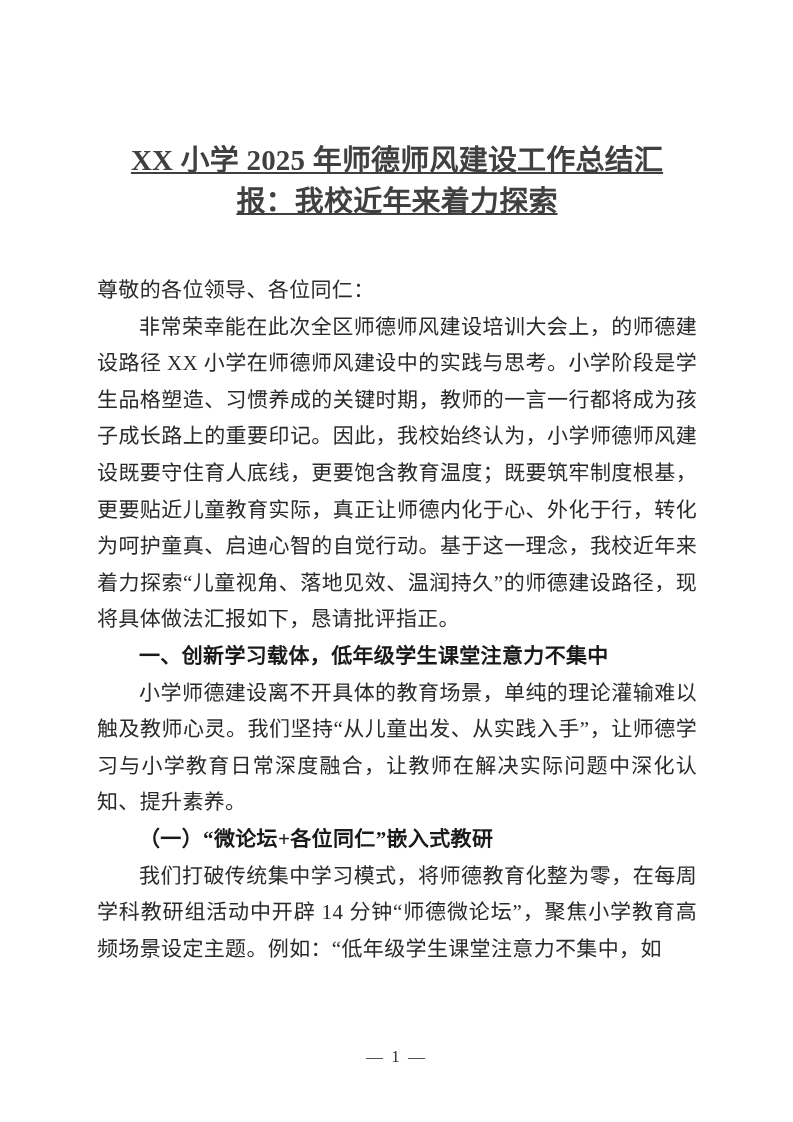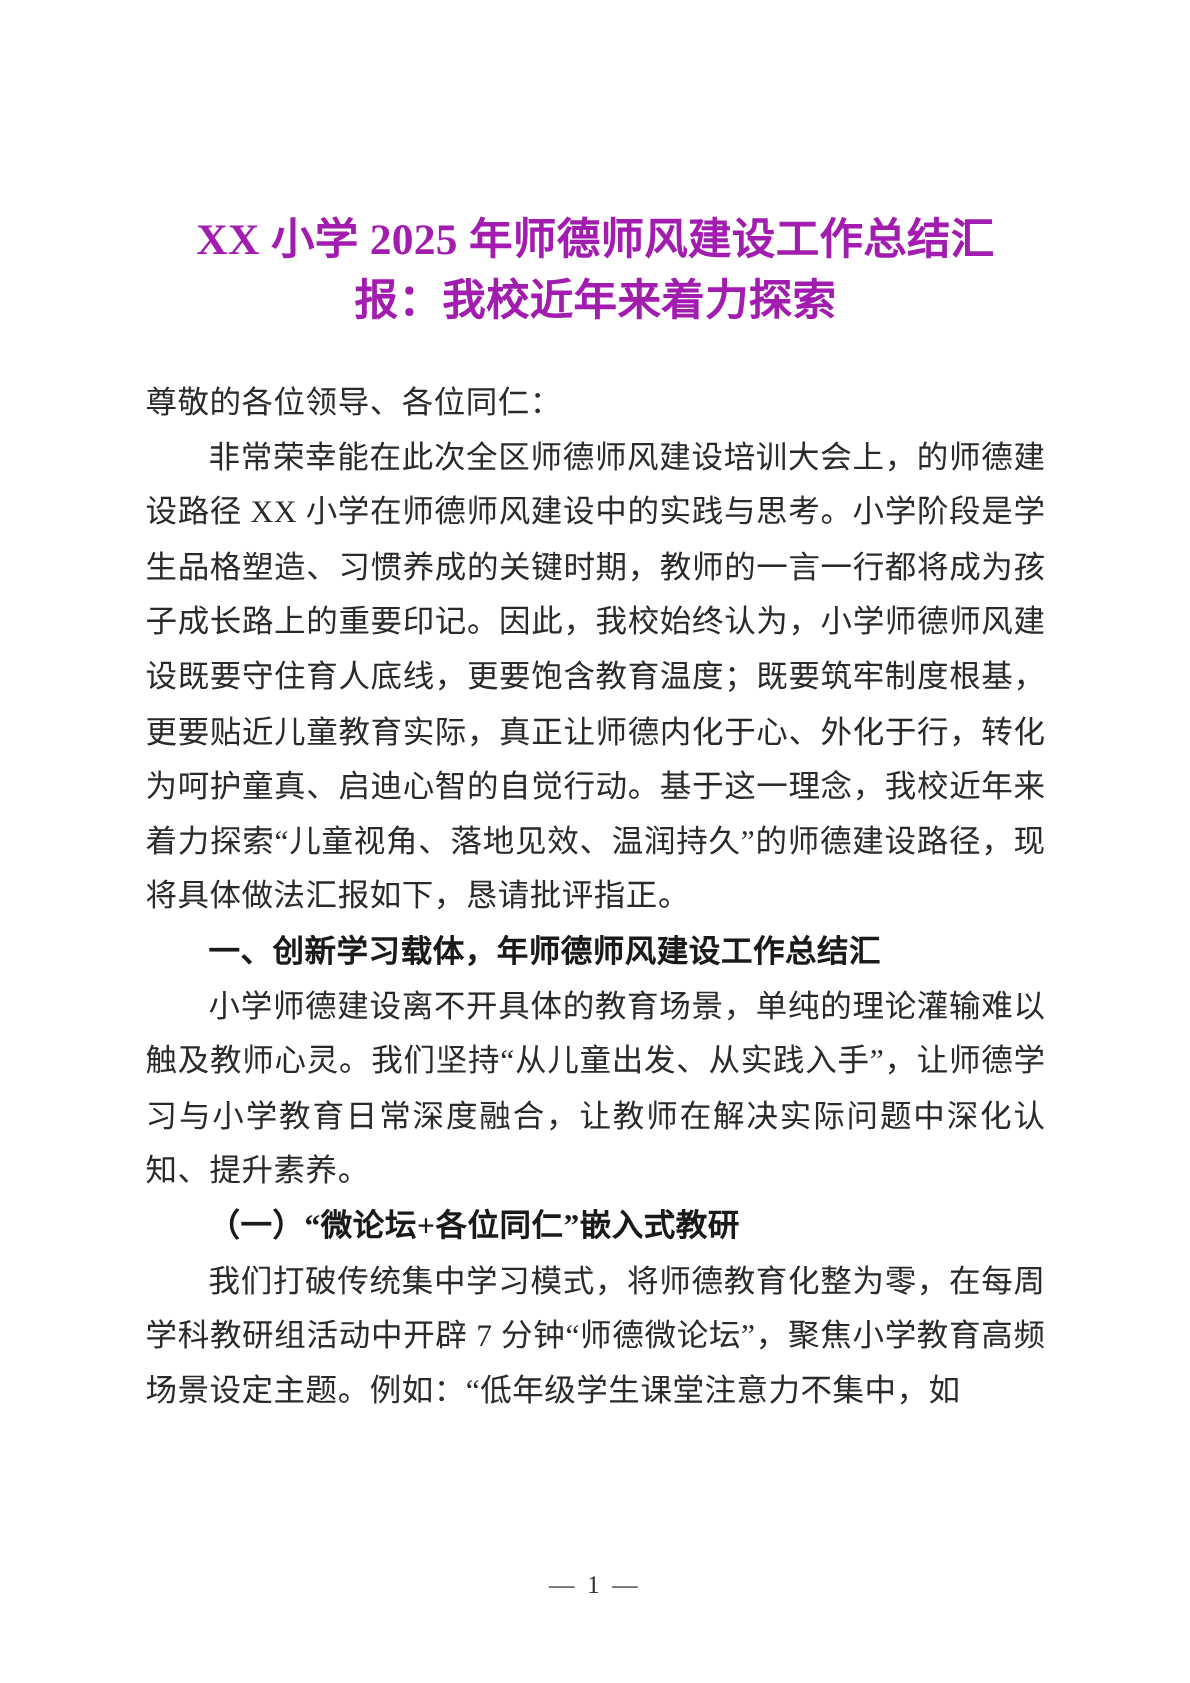--- a/index.html
+++ b/index.html
@@ -30,25 +30,26 @@
   
   .doc-title {
     margin: 0;
     padding-top: 140px;
     font-family: "Liberation Serif", "DejaVu Serif", serif;
     font-weight: 700;
     font-size: 29px;
     line-height: 41px;
     text-align: center;
     letter-spacing: 0.2px;
-    color: #a21caf;
+    color: #404040;
+    text-decoration: underline;
   }
   
   .body-block {
-    margin-top: 28px;
+    margin-top: 50px;
   }
   p.para {
     margin: 0;
     font-family: "Liberation Serif", "DejaVu Serif", serif;
     font-size: 21px;
     line-height: 36.6px;
     text-align: justify;
     text-justify: inter-ideograph;
     color: #2a2a2a;
     letter-spacing: 0.35px;
@@ -95,26 +96,26 @@
       <span>报：我校近年来着力探索</span>
     </h1>
 
     <div class="body-block">
 
       <p class="para flush">尊敬的各位领导、各位同仁：</p>
 
 
       <p class="para indent">非常荣幸能在此次全区师德师风建设培训大会上，的师德建设路径 XX 小学在师德师风建设中的实践与思考。小学阶段是学生品格塑造、习惯养成的关键时期，教师的一言一行都将成为孩子成长路上的重要印记。因此，我校始终认为，小学师德师风建设既要守住育人底线，更要饱含教育温度；既要筑牢制度根基，更要贴近儿童教育实际，真正让师德内化于心、外化于行，转化为呵护童真、启迪心智的自觉行动。基于这一理念，我校近年来着力探索“儿童视角、落地见效、温润持久”的师德建设路径，现将具体做法汇报如下，恳请批评指正。</p>
 
-      <p class="heading1">一、创新学习载体，年师德师风建设工作总结汇</p>
+      <p class="heading1">一、创新学习载体，低年级学生课堂注意力不集中</p>
 
       <p class="para indent">小学师德建设离不开具体的教育场景，单纯的理论灌输难以触及教师心灵。我们坚持“从儿童出发、从实践入手”，让师德学习与小学教育日常深度融合，让教师在解决实际问题中深化认知、提升素养。</p>
 
       <p class="heading2">（一）“微论坛+各位同仁”嵌入式教研</p>
 
-      <p class="para indent">我们打破传统集中学习模式，将师德教育化整为零，在每周学科教研组活动中开辟 7 分钟“师德微论坛”，聚焦小学教育高频场景设定主题。例如：“低年级学生课堂注意力不集中，如</p>
+      <p class="para indent">我们打破传统集中学习模式，将师德教育化整为零，在每周学科教研组活动中开辟 14 分钟“师德微论坛”，聚焦小学教育高频场景设定主题。例如：“低年级学生课堂注意力不集中，如</p>
 
     </div>
   </div>
 
   <div class="page-footer">— 1 —</div>
 
 </div>
 
 </body></html>

